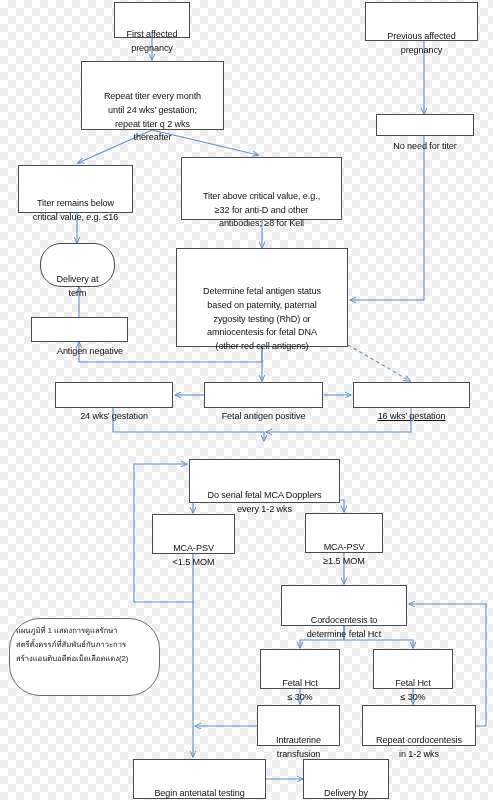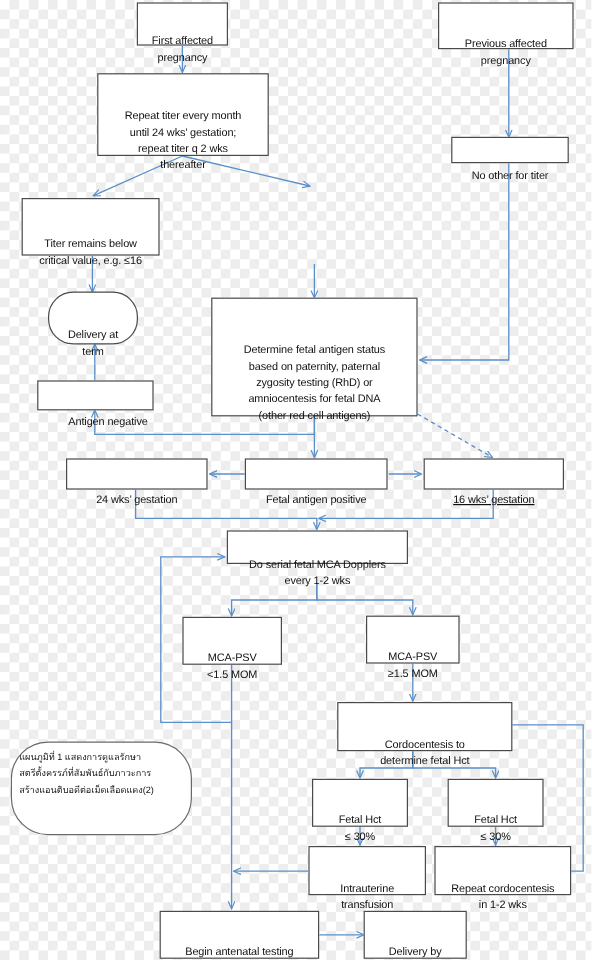--- a/index.html
+++ b/index.html
@@ -131,27 +131,30 @@
 
   <div class="node" style="left:365px;top:2px;width:113px;height:39px;">
     <span>Previous affected<br>pregnancy</span>
   </div>
 
   <div class="node" style="left:81px;top:61px;width:143px;height:69px;">
     <span>Repeat titer every month<br>until 24 wks’ gestation;<br>repeat titer q 2 wks<br>thereafter</span>
   </div>
 
   <div class="node" style="left:376px;top:114px;width:98px;height:22px;">
-    <span>No other for titer</span>
+    <span>No need for titer</span>
   </div>
 
   <div class="node" style="left:18px;top:165px;width:115px;height:48px;">
     <span>Titer remains below<br>critical value, e.g. ≤16</span>
   </div>
 
+  <div class="node" style="left:181px;top:157px;width:161px;height:63px;">
+    <span>Titer above critical value, e.g.,<br>≥32 for anti-D and other<br>antibodies; ≥8 for Kell</span>
+  </div>
 
   <div class="node" style="left:40px;top:243px;width:75px;height:44px;border-radius:21px;">
     <span>Delivery at<br>term</span>
   </div>
 
   <div class="node" style="left:176px;top:248px;width:172px;height:99px;">
     <span>Determine fetal antigen status<br>based on paternity, paternal<br>zygosity testing (RhD) or<br>amniocentesis for fetal DNA<br>(other red cell antigens)</span>
   </div>
 
   <div class="node" style="left:31px;top:317px;width:97px;height:25px;padding-left:24px;">
@@ -163,45 +166,45 @@
   </div>
 
   <div class="node" style="left:204px;top:382px;width:119px;height:26px;">
     <span>Fetal antigen positive</span>
   </div>
 
   <div class="node" style="left:353px;top:382px;width:117px;height:26px;text-decoration:underline;">
     <span>16 wks’ gestation</span>
   </div>
 
-  <div class="node" style="left:189px;top:442px;width:151px;height:28px;">
+  <div class="node" style="left:189px;top:459px;width:151px;height:44px;">
     <span>Do serial fetal MCA Dopplers<br>every 1-2 wks</span>
   </div>
 
   <div class="node" style="left:152px;top:514px;width:83px;height:40px;">
     <span>MCA-PSV<br>&lt;1.5 MOM</span>
   </div>
 
   <div class="node" style="left:305px;top:513px;width:78px;height:40px;">
     <span>MCA-PSV<br>≥1.5 MOM</span>
   </div>
 
-  <div class="node" style="left:281px;top:585px;width:146px;height:41px;">
+  <div class="node" style="left:281px;top:585px;width:126px;height:41px;">
     <span>Cordocentesis to<br>determine fetal Hct</span>
   </div>
 
   <div class="node" style="left:260px;top:649px;width:80px;height:40px;">
     <span>Fetal Hct<br>≤ 30%</span>
   </div>
 
   <div class="node" style="left:373px;top:649px;width:80px;height:40px;">
     <span>Fetal Hct<br>≤ 30%</span>
   </div>
 
-  <div class="node" style="left:257px;top:705px;width:98px;height:41px;">
+  <div class="node" style="left:257px;top:705px;width:83px;height:41px;">
     <span>Intrauterine<br>transfusion</span>
   </div>
 
   <div class="node" style="left:362px;top:705px;width:114px;height:41px;">
     <span>Repeat cordocentesis<br>in 1-2 wks</span>
   </div>
 
   <div class="node" style="left:133px;top:759px;width:133px;height:40px;">
     <span>Begin antenatal testing<br>at 32 wks</span>
   </div>

